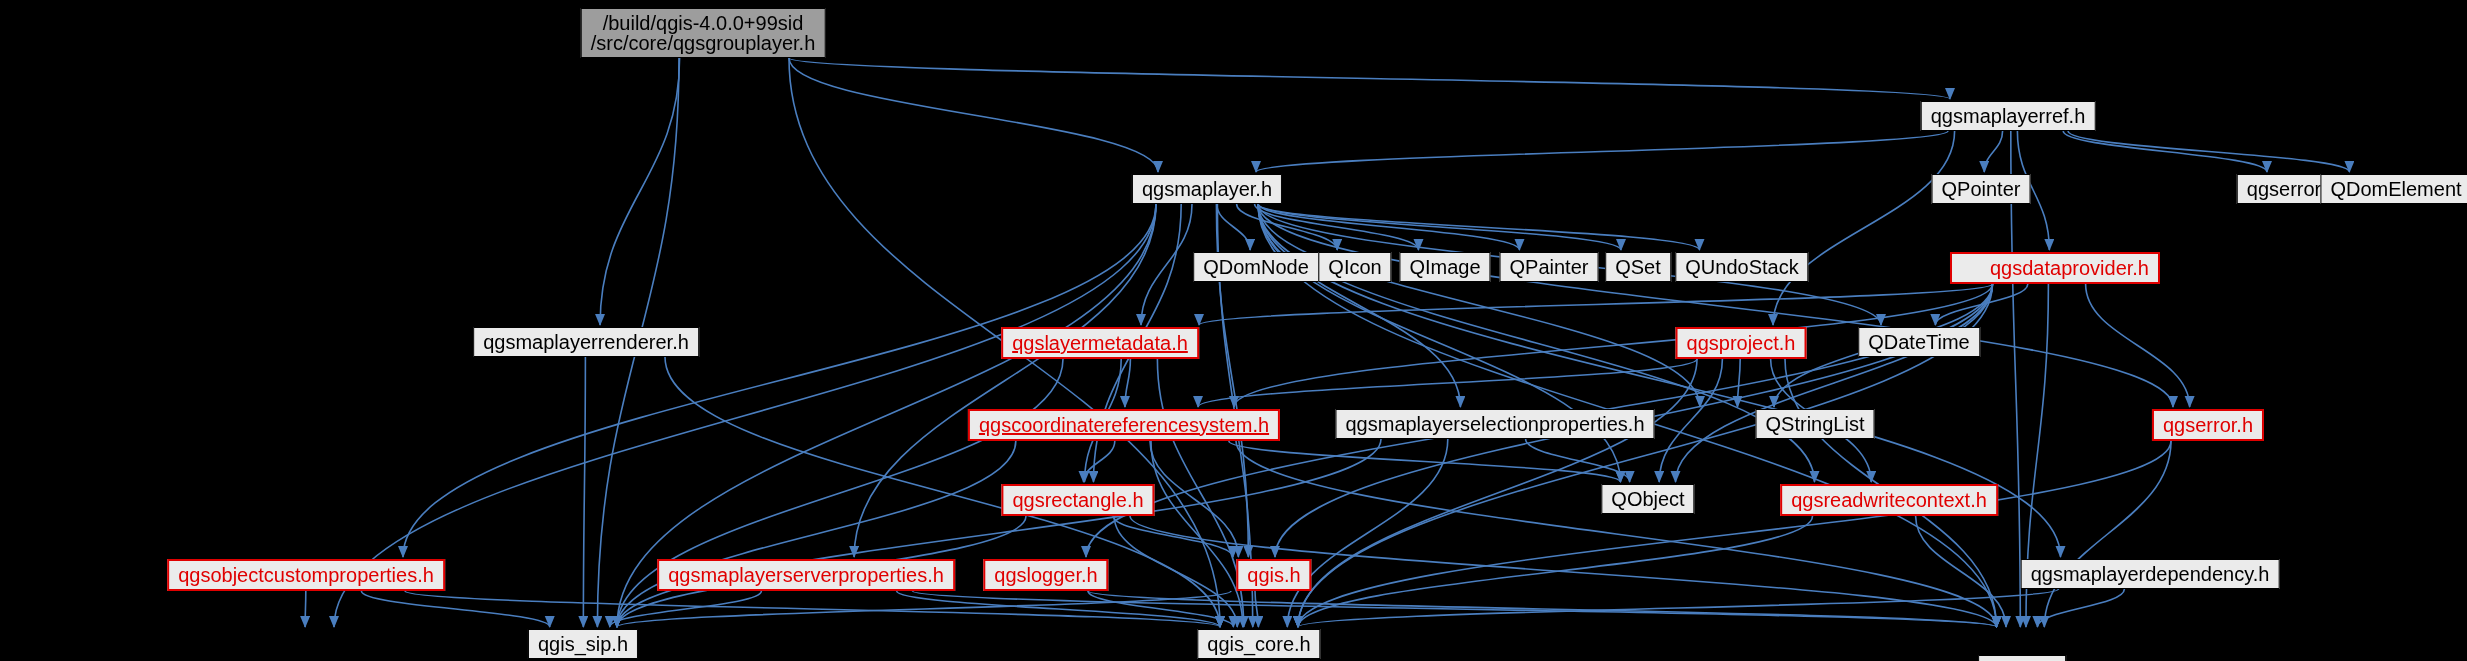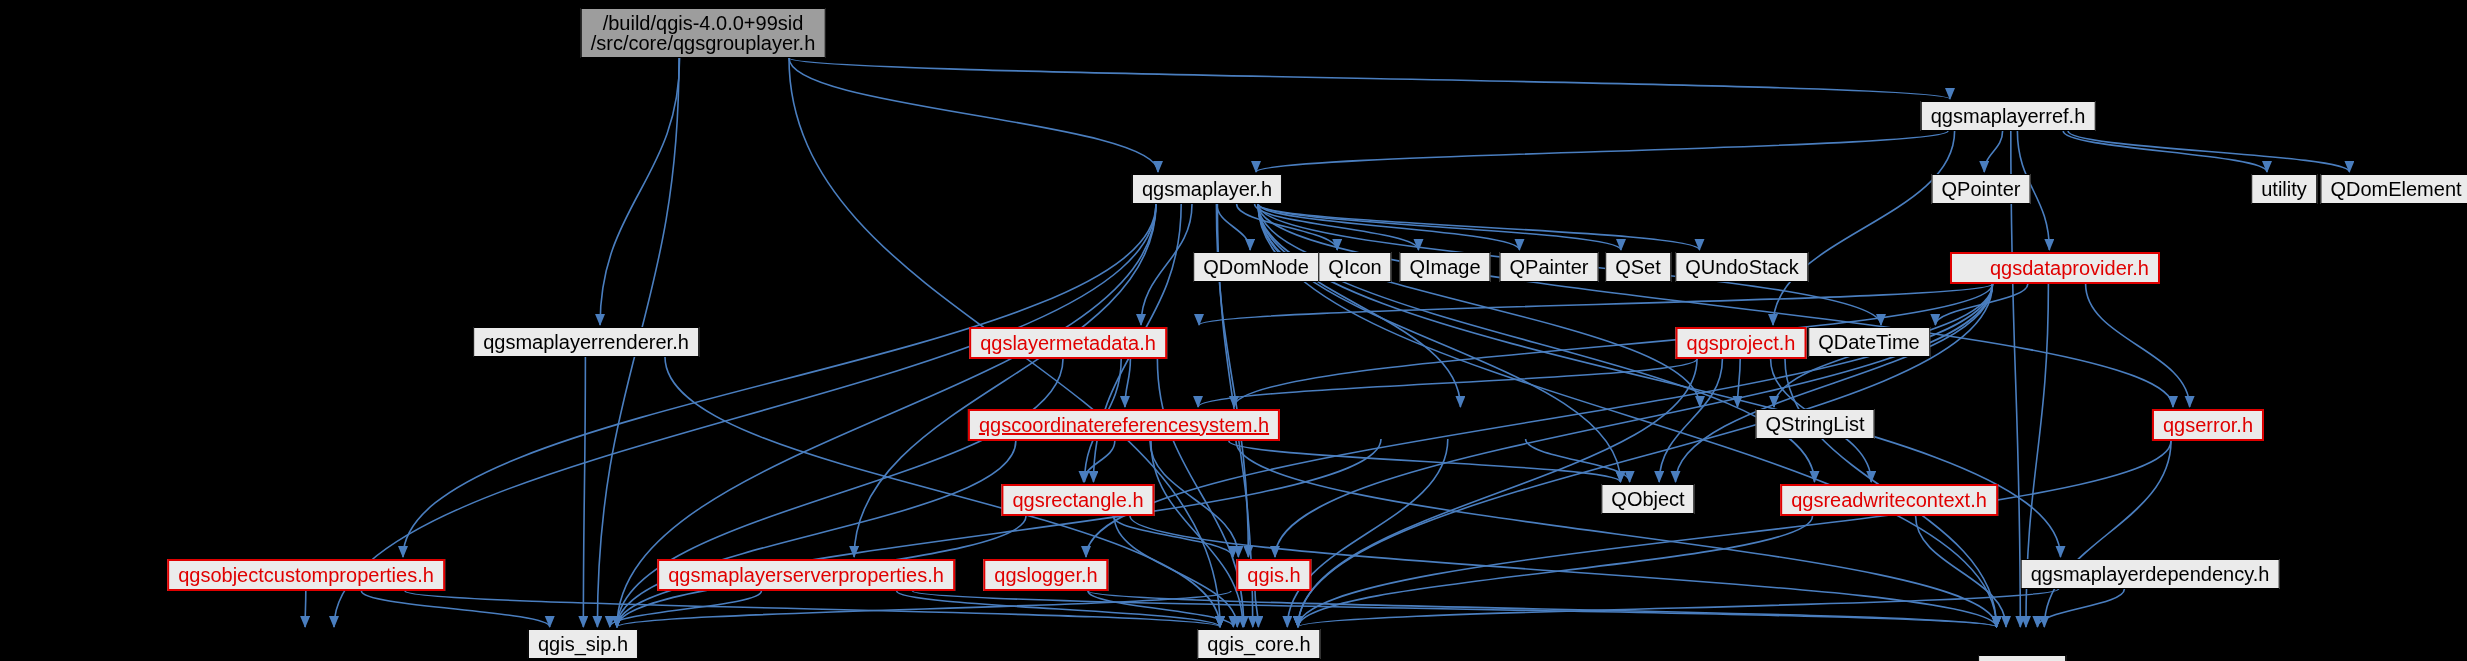--- a/index.html
+++ b/index.html
@@ -149,34 +149,35 @@
       <path d="M1231,591 C1231,607.2 617,610.8 617,627" class="edge" marker-end="url(#arrow)"></path>
       <path d="M2058.5,589 C2058.5,606.1 1298,609.9 1298,627" class="edge" marker-end="url(#arrow)"></path>
       <path d="M2124.4,589 C2124.4,606.1 2037.36,609.9 2037.36,627" class="edge" marker-end="url(#arrow)"></path>
     </svg>
 
 <div class="node root" style="left: 703px; top: 8px;">/build/qgis-4.0.0+99sid
 /src/core/qgsgrouplayer.h</div>
     <div class="node" style="left: 2008px; top: 101px;">qgsmaplayerref.h</div>
     <div class="node" style="left: 1207px; top: 174px;">qgsmaplayer.h</div>
     <div class="node" style="left: 1981px; top: 174px;">QPointer</div>
-    <div class="node" style="left: 2284px; top: 174px;">utility</div>
+    <div class="node" style="left: 2284px; top: 174px;">qgserror</div>
     <div class="node" style="left: 2396px; top: 174px;">QDomElement</div>
     <div class="node" style="left: 1256px; top: 252px;">QDomNode</div>
     <div class="node" style="left: 1355px; top: 252px;">QIcon</div>
     <div class="node" style="left: 1445px; top: 252px;">QImage</div>
     <div class="node" style="left: 1549px; top: 252px;">QPainter</div>
     <div class="node" style="left: 1638px; top: 252px;">QSet</div>
     <div class="node" style="left: 1742px; top: 252px;">QUndoStack</div>
     <div class="node red" style="left: 2055px; top: 252px; padding-left: 38px;">qgsdataprovider.h</div>
     <div class="node" style="left: 586px; top: 327px;">qgsmaplayerrenderer.h</div>
-    <div class="node red" style="left: 1068px; top: 327px;">qgslayermetadata.h</div>
+    <div class="node red" style="left: 1100px; top: 327px; text-decoration: underline;">qgslayermetadata.h</div>
     <div class="node red" style="left: 1741px; top: 327px;">qgsproject.h</div>
-    <div class="node" style="left: 1869px; top: 327px;">QDateTime</div>
+    <div class="node" style="left: 1919px; top: 327px;">QDateTime</div>
     <div class="node red" style="left: 1124px; top: 409px; text-decoration: underline;">qgscoordinatereferencesystem.h</div>
+    <div class="node" style="left: 1495px; top: 409px;">qgsmaplayerselectionproperties.h</div>
     <div class="node" style="left: 1788px; top: 409px; margin-left: 27px;">QStringList</div>
     <div class="node red" style="left: 2208px; top: 409px;">qgserror.h</div>
     <div class="node red" style="left: 1078px; top: 484px;">qgsrectangle.h</div>
     <div class="node" style="left: 1648px; top: 484px;">QObject</div>
     <div class="node red" style="left: 1889px; top: 484px;">qgsreadwritecontext.h</div>
     <div class="node red" style="left: 306px; top: 559px;">qgsobjectcustomproperties.h</div>
     <div class="node red" style="left: 806px; top: 559px;">qgsmaplayerserverproperties.h</div>
     <div class="node red" style="left: 1046px; top: 559px;">qgslogger.h</div>
     <div class="node red" style="left: 1254px; top: 559px; margin-left: 20px;">qgis.h</div>
     <div class="node" style="left: 2150px; top: 559px;">qgsmaplayerdependency.h</div>

